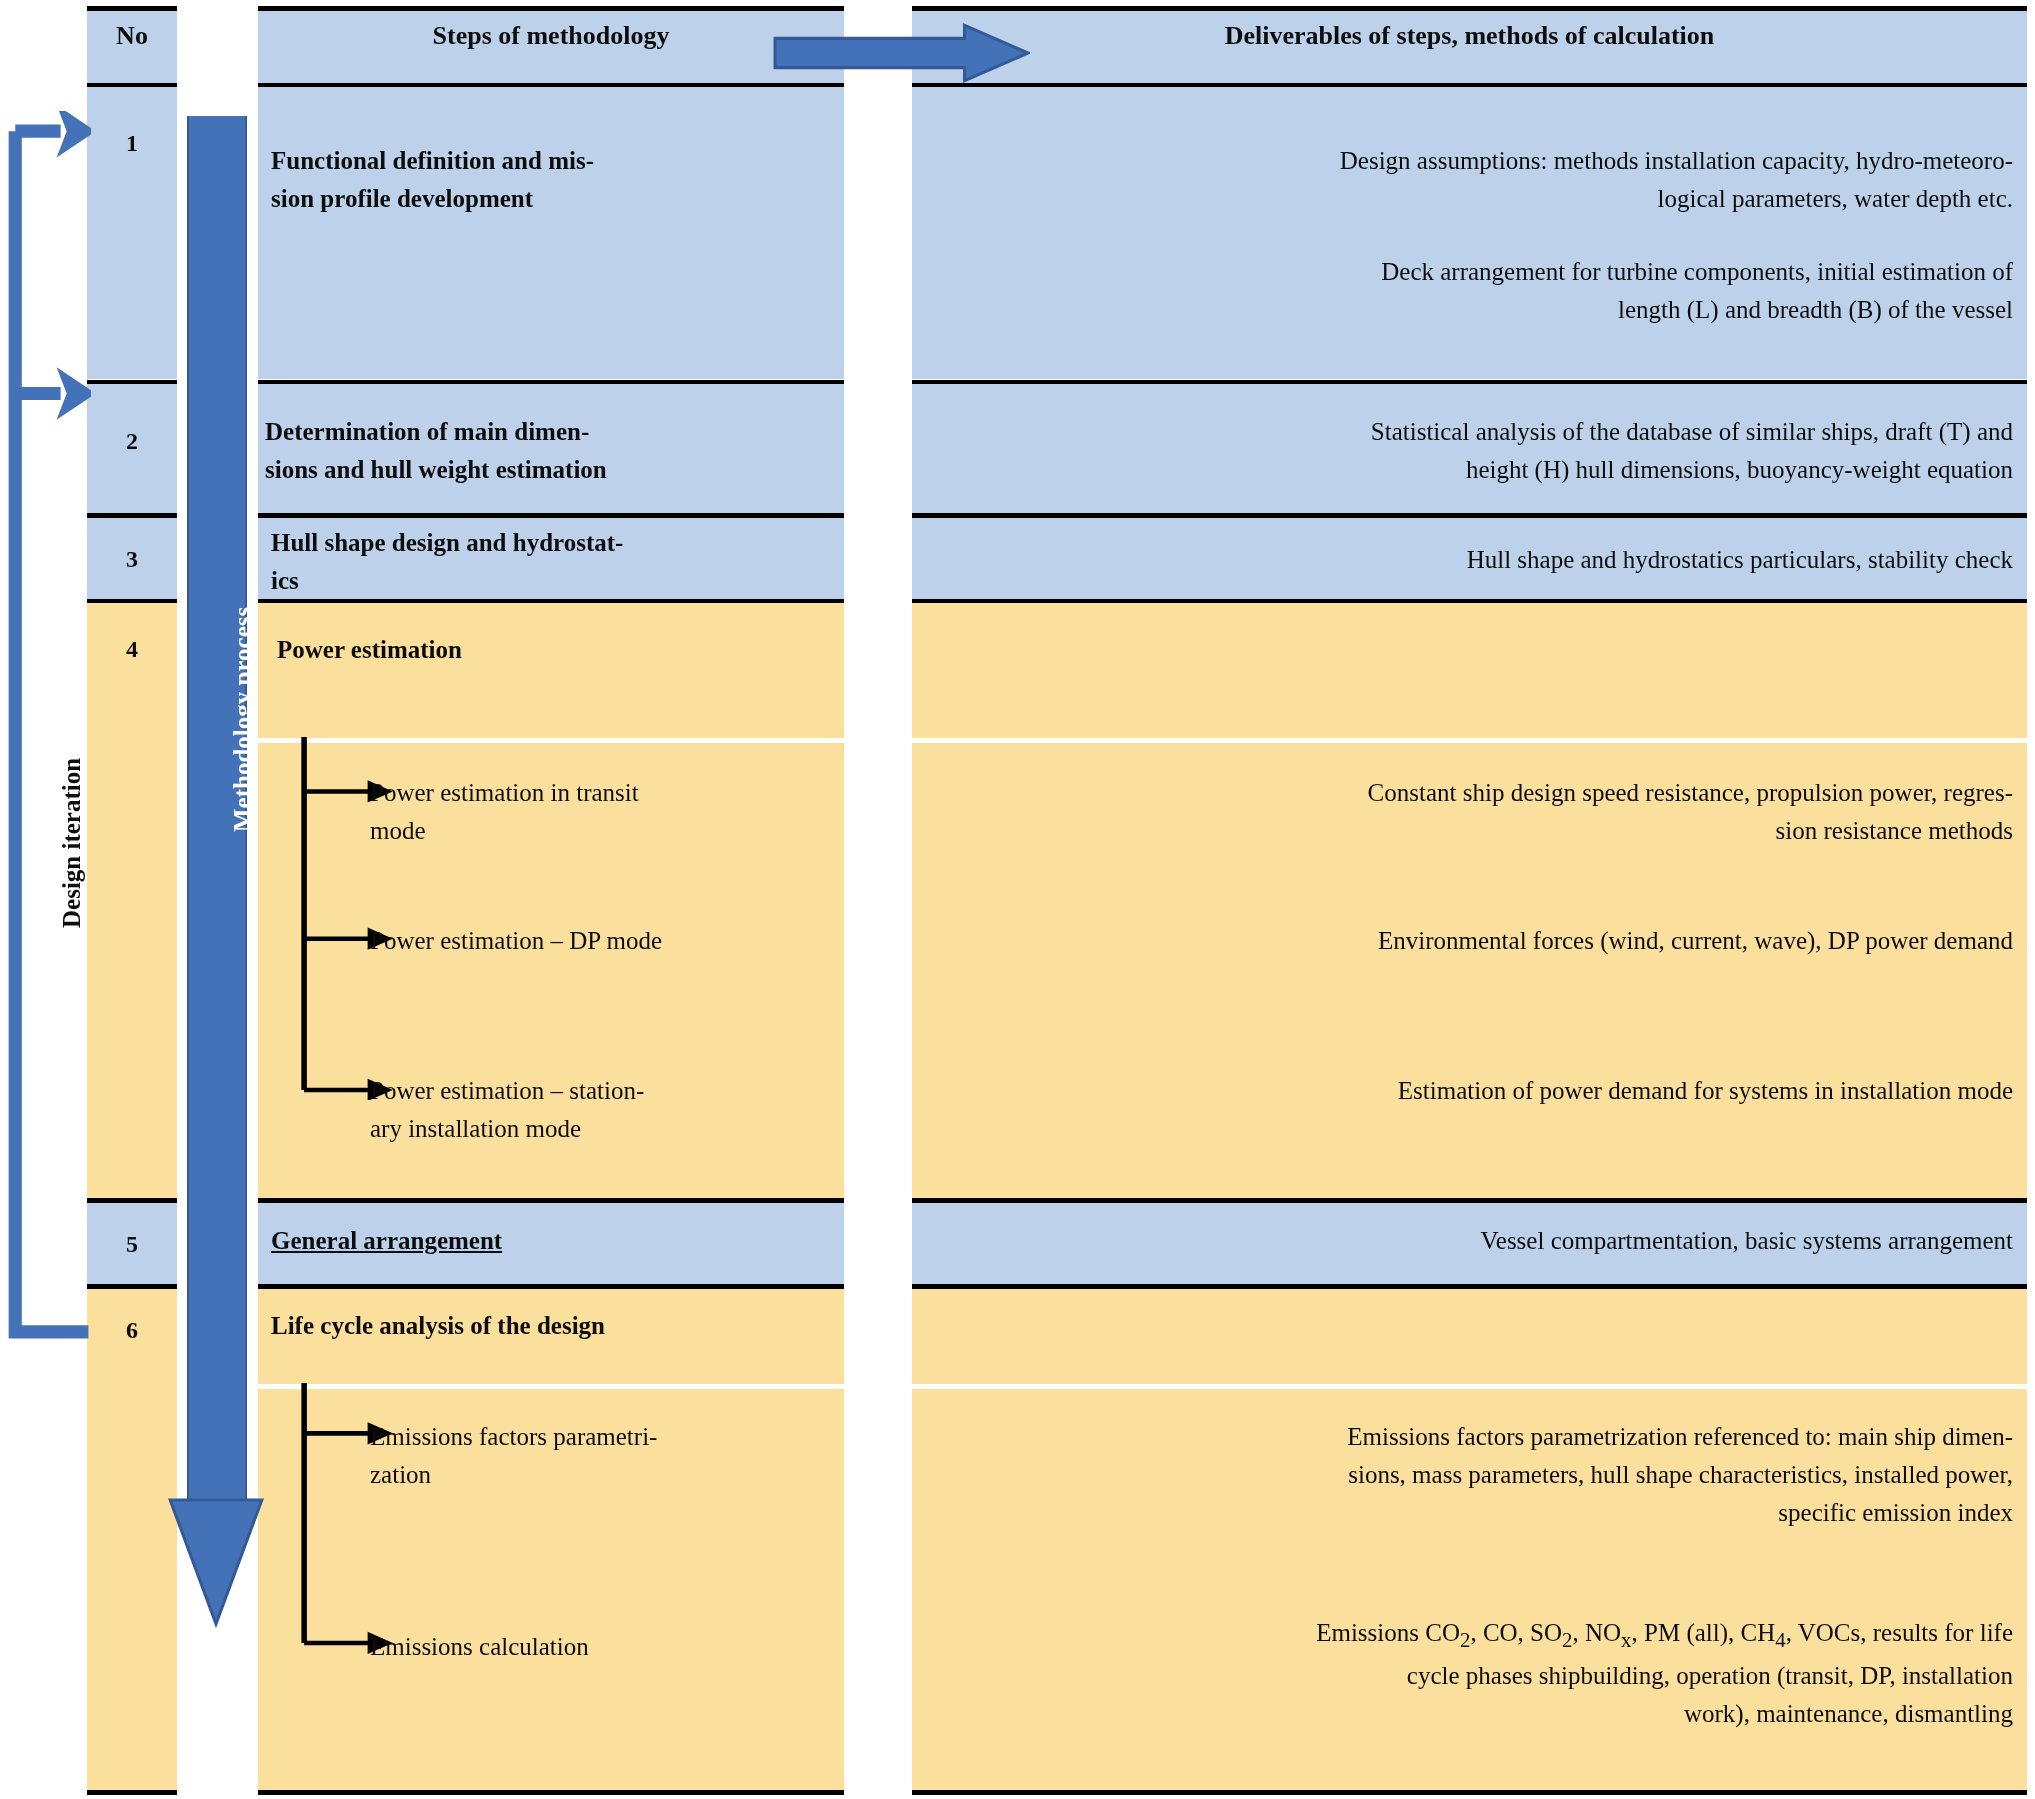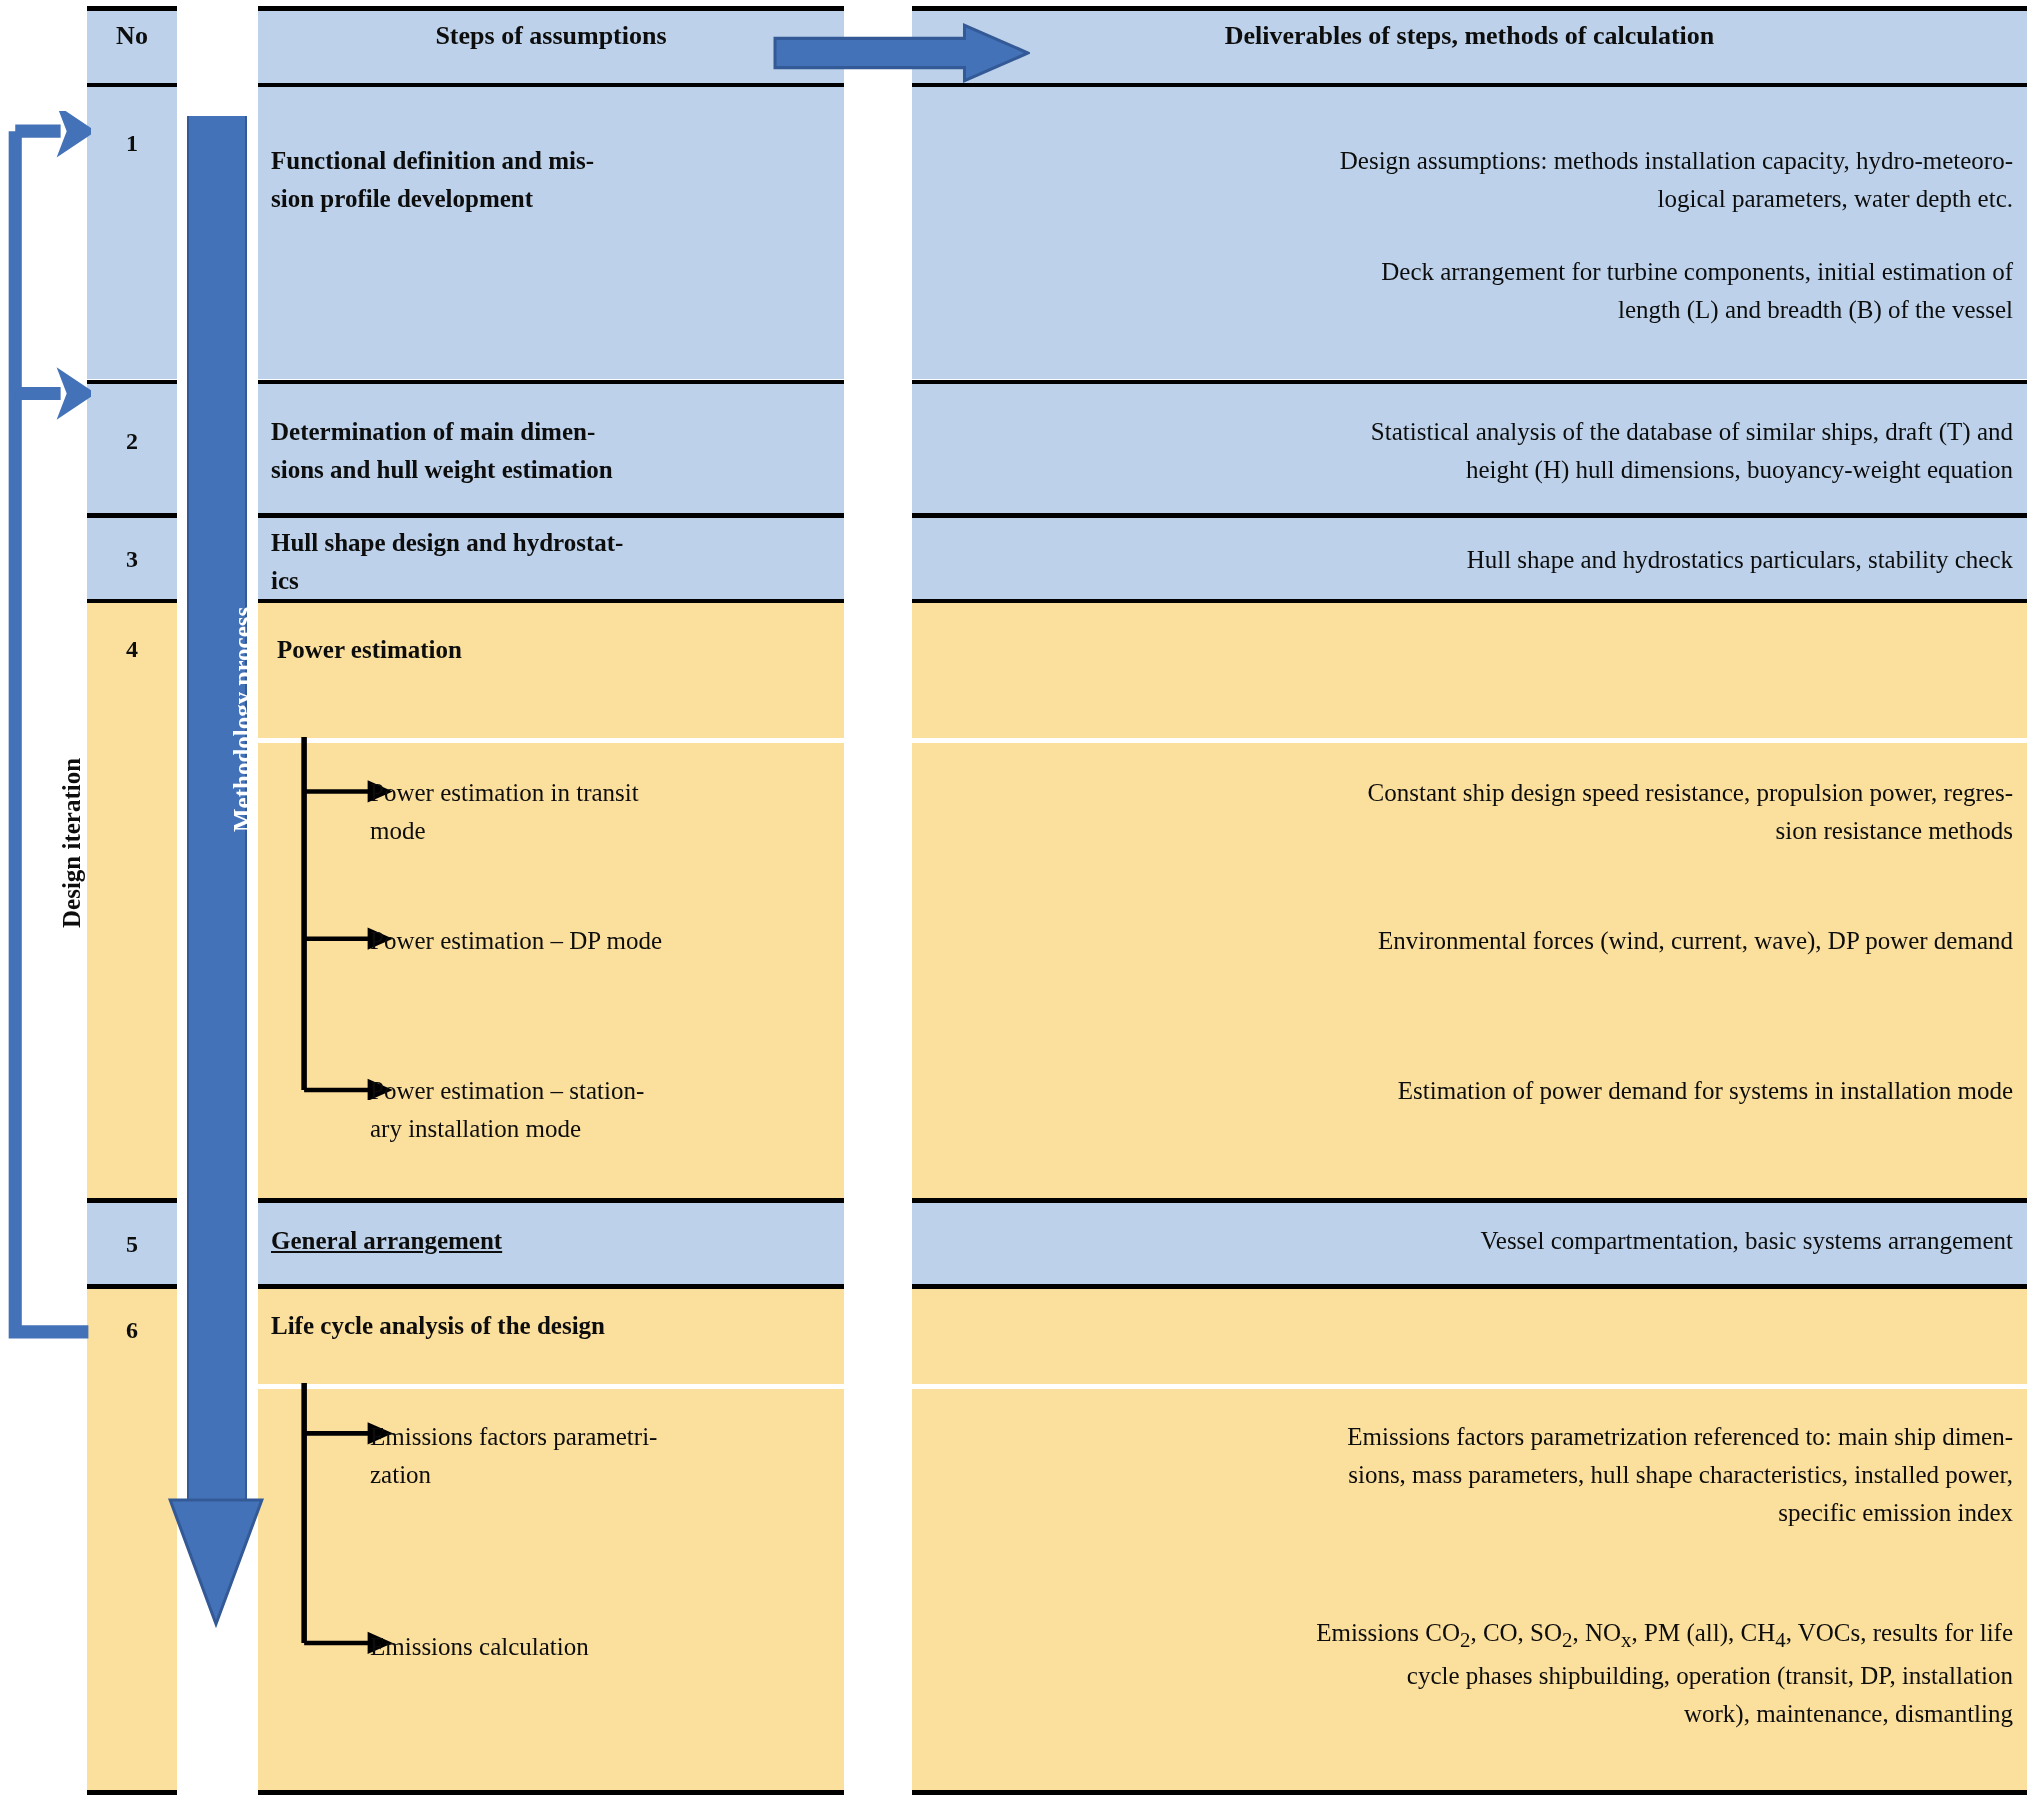--- a/index.html
+++ b/index.html
@@ -122,29 +122,29 @@
   <div class="cell-txt num-txt" style="left:87px; top:1226px; width:90px;">5</div>
   <div class="rule" style="left:87px; top:1284px; width:90px;"></div>
 
   <div class="abs yellow" style="left:87px; top:1289px; width:90px; height:501px;"></div>
   <div class="cell-txt num-txt" style="left:87px; top:1312px; width:90px;">6</div>
   <div class="rule" style="left:87px; top:1790px; width:90px;"></div>
 
   <div class="abs blue" style="left:258px; top:6px; width:586px; height:77px;"></div>
   <div class="rule" style="left:258px; top:6px; width:586px;"></div>
   <div class="rule" style="left:258px; top:83px; width:586px;"></div>
-  <div class="cell-txt hdr-txt" style="left:258px; top:16px; width:586px;">Steps of assumptions</div>
+  <div class="cell-txt hdr-txt" style="left:258px; top:16px; width:586px;">Steps of methodology</div>
 
   <div class="abs blue" style="left:258px; top:87px; width:586px; height:292px;"></div>
   <div class="cell-txt steps-txt" style="left:258px; top:142px; width:586px; white-space:pre-line;">Functional definition and mis-
 sion profile development</div>
   <div class="rule" style="left:258px; top:380px; width:586px;"></div>
 
   <div class="abs blue" style="left:258px; top:384px; width:586px; height:129px;"></div>
-  <div class="cell-txt steps-txt" style="left:258px; top:413px; width:682px; white-space:pre-line;">Determination of main dimen-
+  <div class="cell-txt steps-txt" style="left:252px; top:413px; width:682px; white-space:pre-line;">Determination of main dimen-
 sions and hull weight estimation</div>
   <div class="rule" style="left:258px; top:513px; width:586px;"></div>
 
   <div class="abs blue" style="left:258px; top:518px; width:586px; height:81px;"></div>
   <div class="cell-txt steps-txt" style="left:258px; top:524px; width:586px; white-space:pre-line;">Hull shape design and hydrostat-
 ics</div>
   <div class="rule" style="left:258px; top:599px; width:586px;"></div>
 
   <div class="abs yellow" style="left:258px; top:603px; width:586px; height:135px;"></div>
   <div class="cell-txt steps-txt" style="left:264px; top:631px; width:586px;">Power estimation</div>

